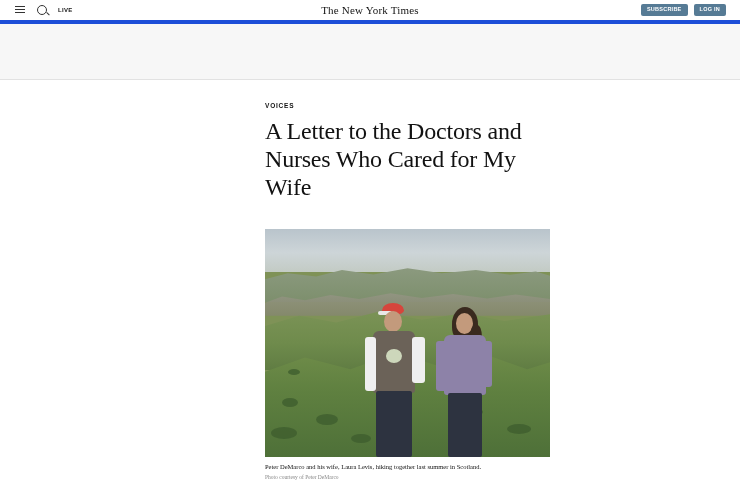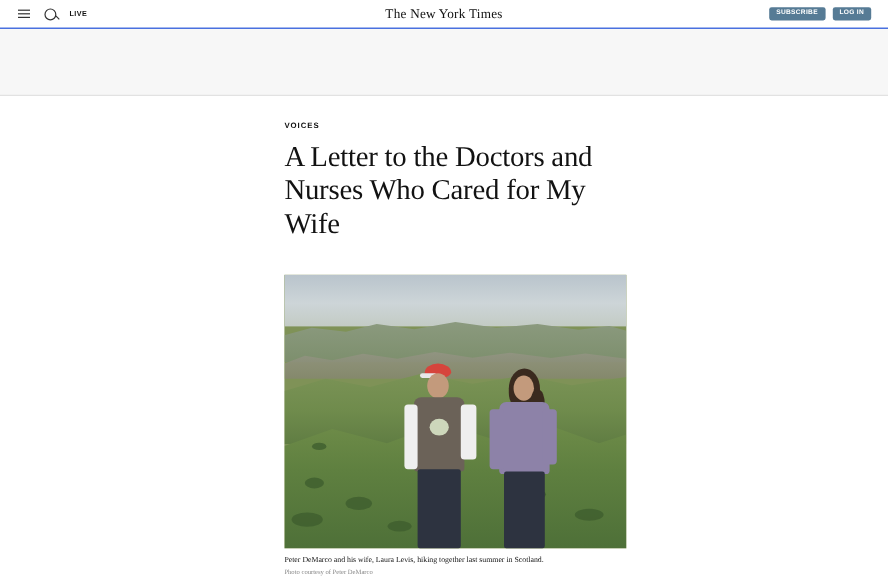--- a/index.html
+++ b/index.html
@@ -21,21 +21,21 @@
     position: relative;
     background: #ffffff;
     overflow: hidden;
   }
 
   
   .header {
     position: relative;
     height: 24px;
     background: #ffffff;
-    border-bottom: 1px solid #1d4ed8;
+    border-bottom: 4px solid #1d4ed8;
     display: flex;
     align-items: center;
     padding: 0 14px;
     box-sizing: border-box;
   }
   .header-left {
     display: flex;
     align-items: center;
     gap: 10px;
     flex: 0 0 auto;
@@ -143,20 +143,21 @@
     height: 55px;
     background: #f7f7f7;
     border-bottom: 1px solid #e2e2e2;
   }
 
   
   .article {
     width: 100%;
     box-sizing: border-box;
     padding-top: 22px;
+    padding-left: 28px;
   }
   .article-inner {
     width: 285px;
     margin-left: 237px;
   }
   .kicker {
     font-size: 6.5px;
     font-weight: bold;
     letter-spacing: 0.8px;
     text-transform: uppercase;

